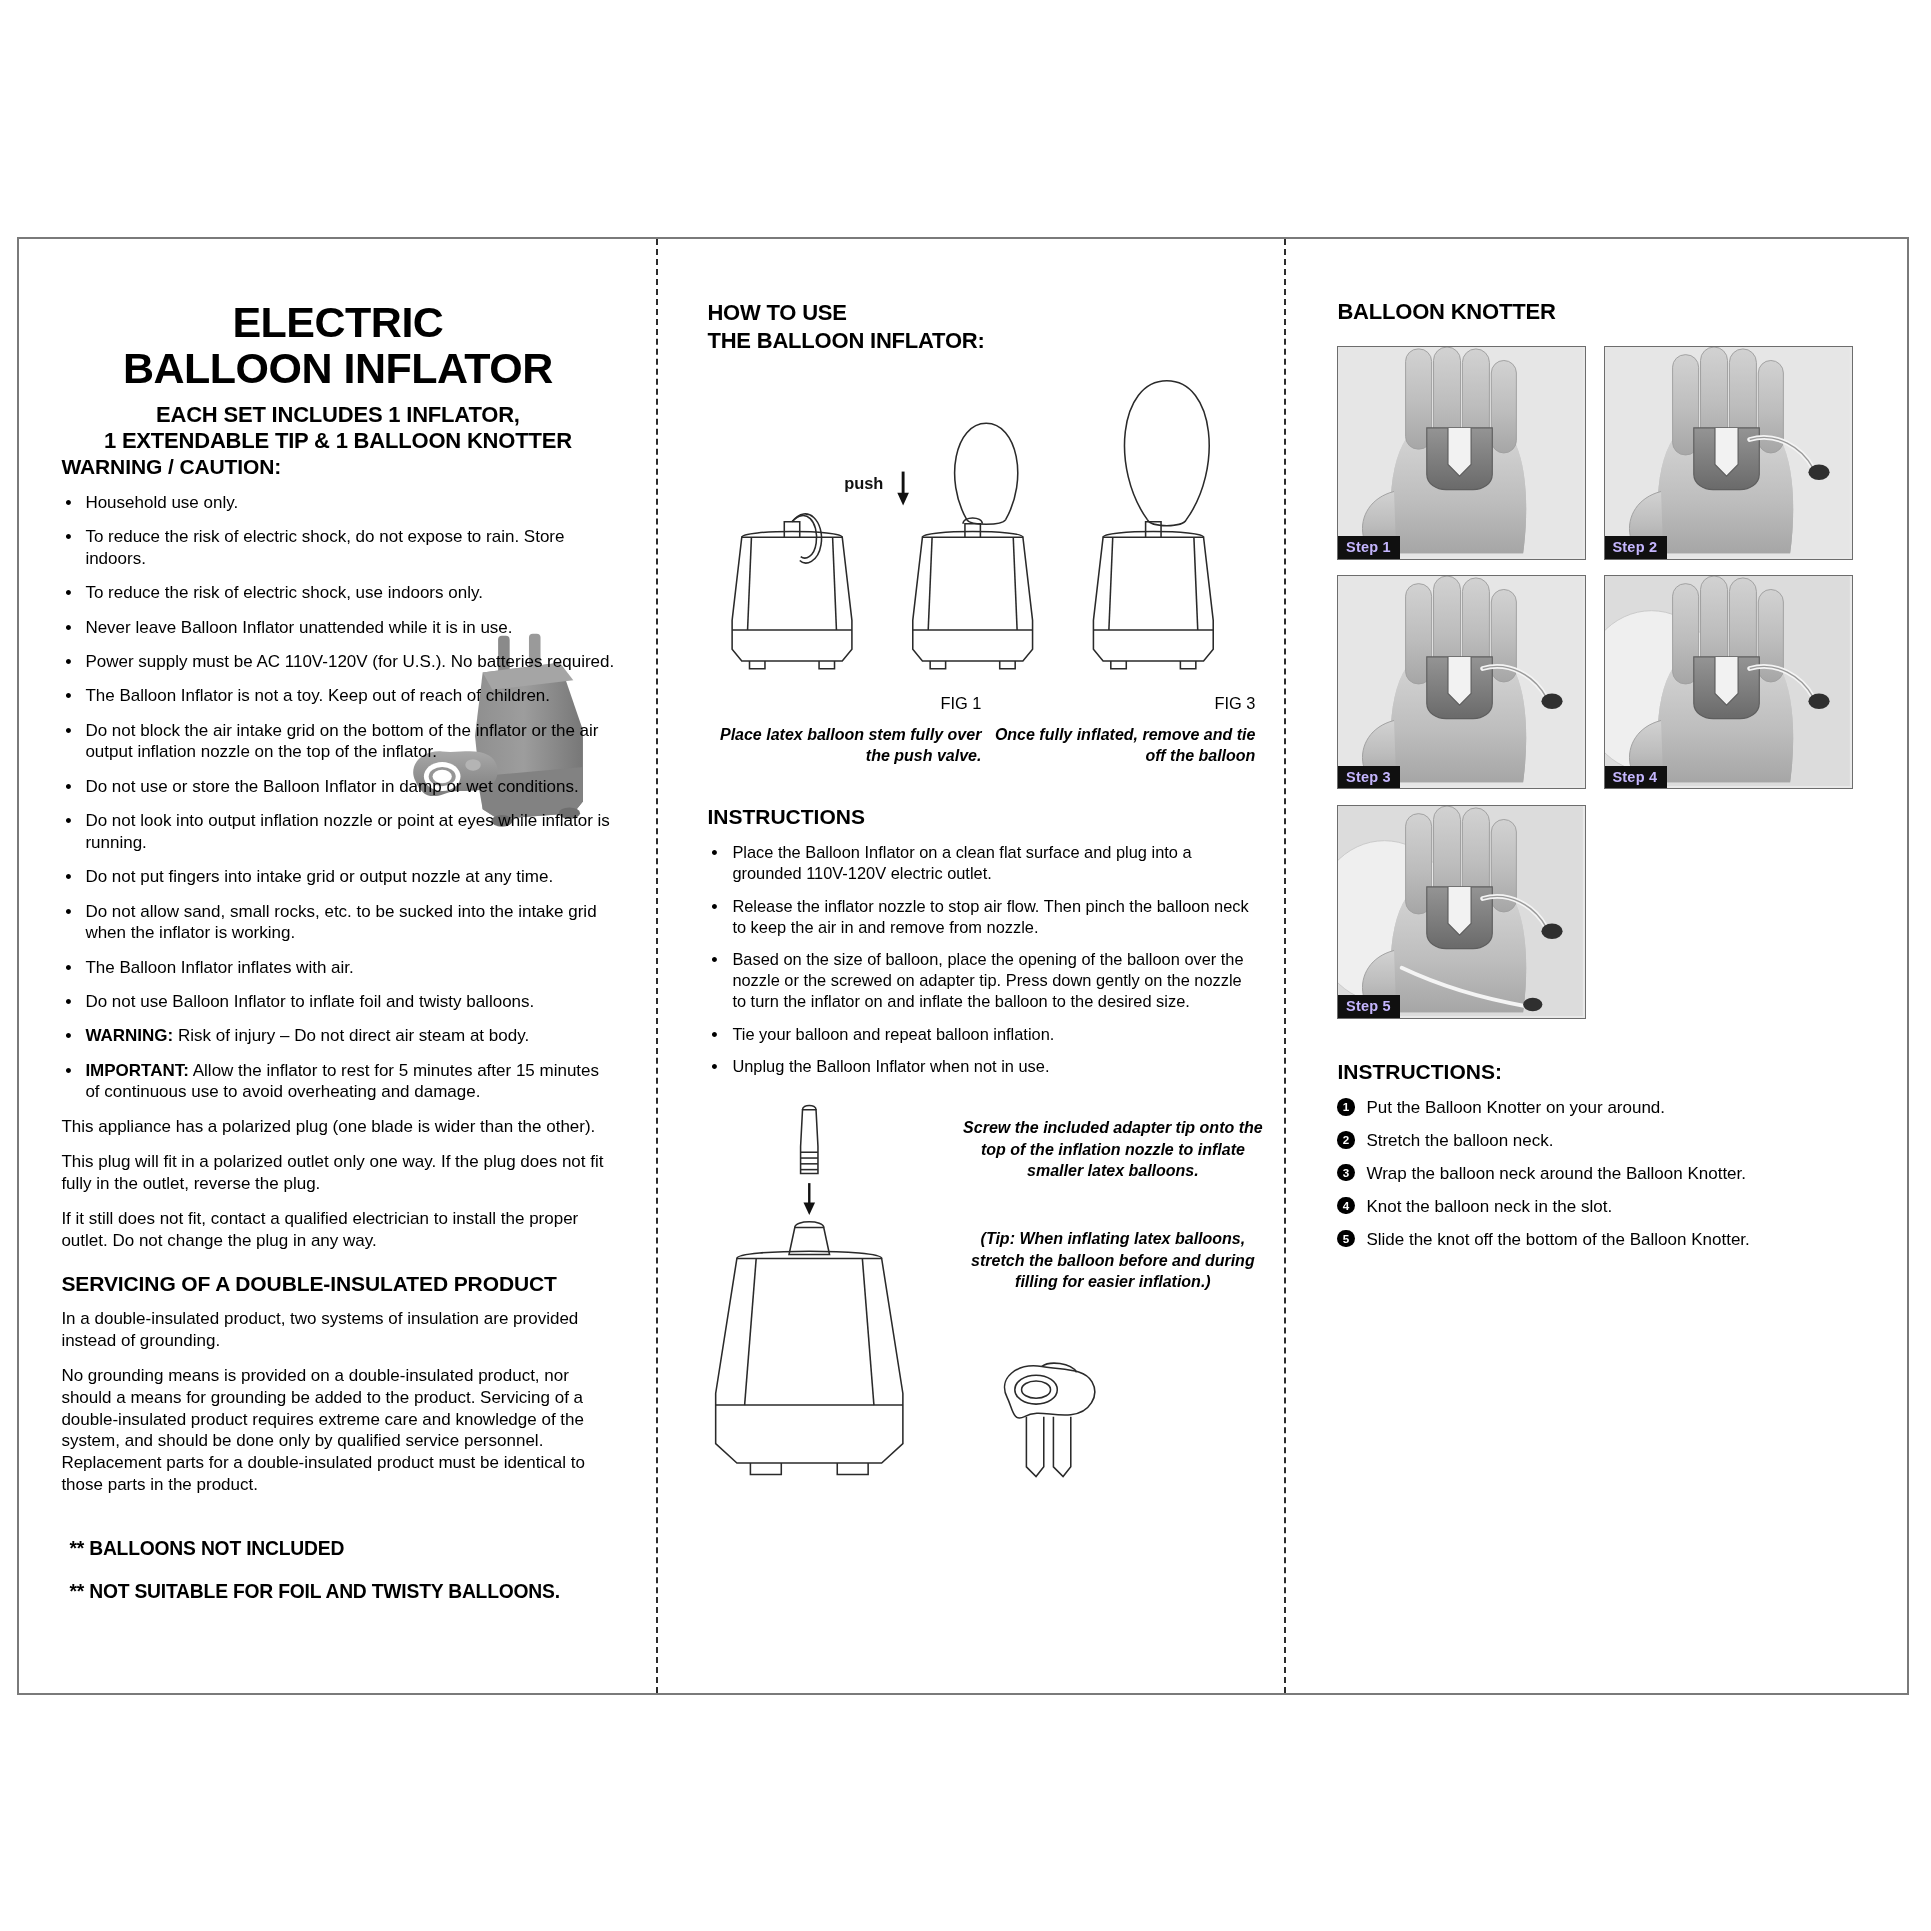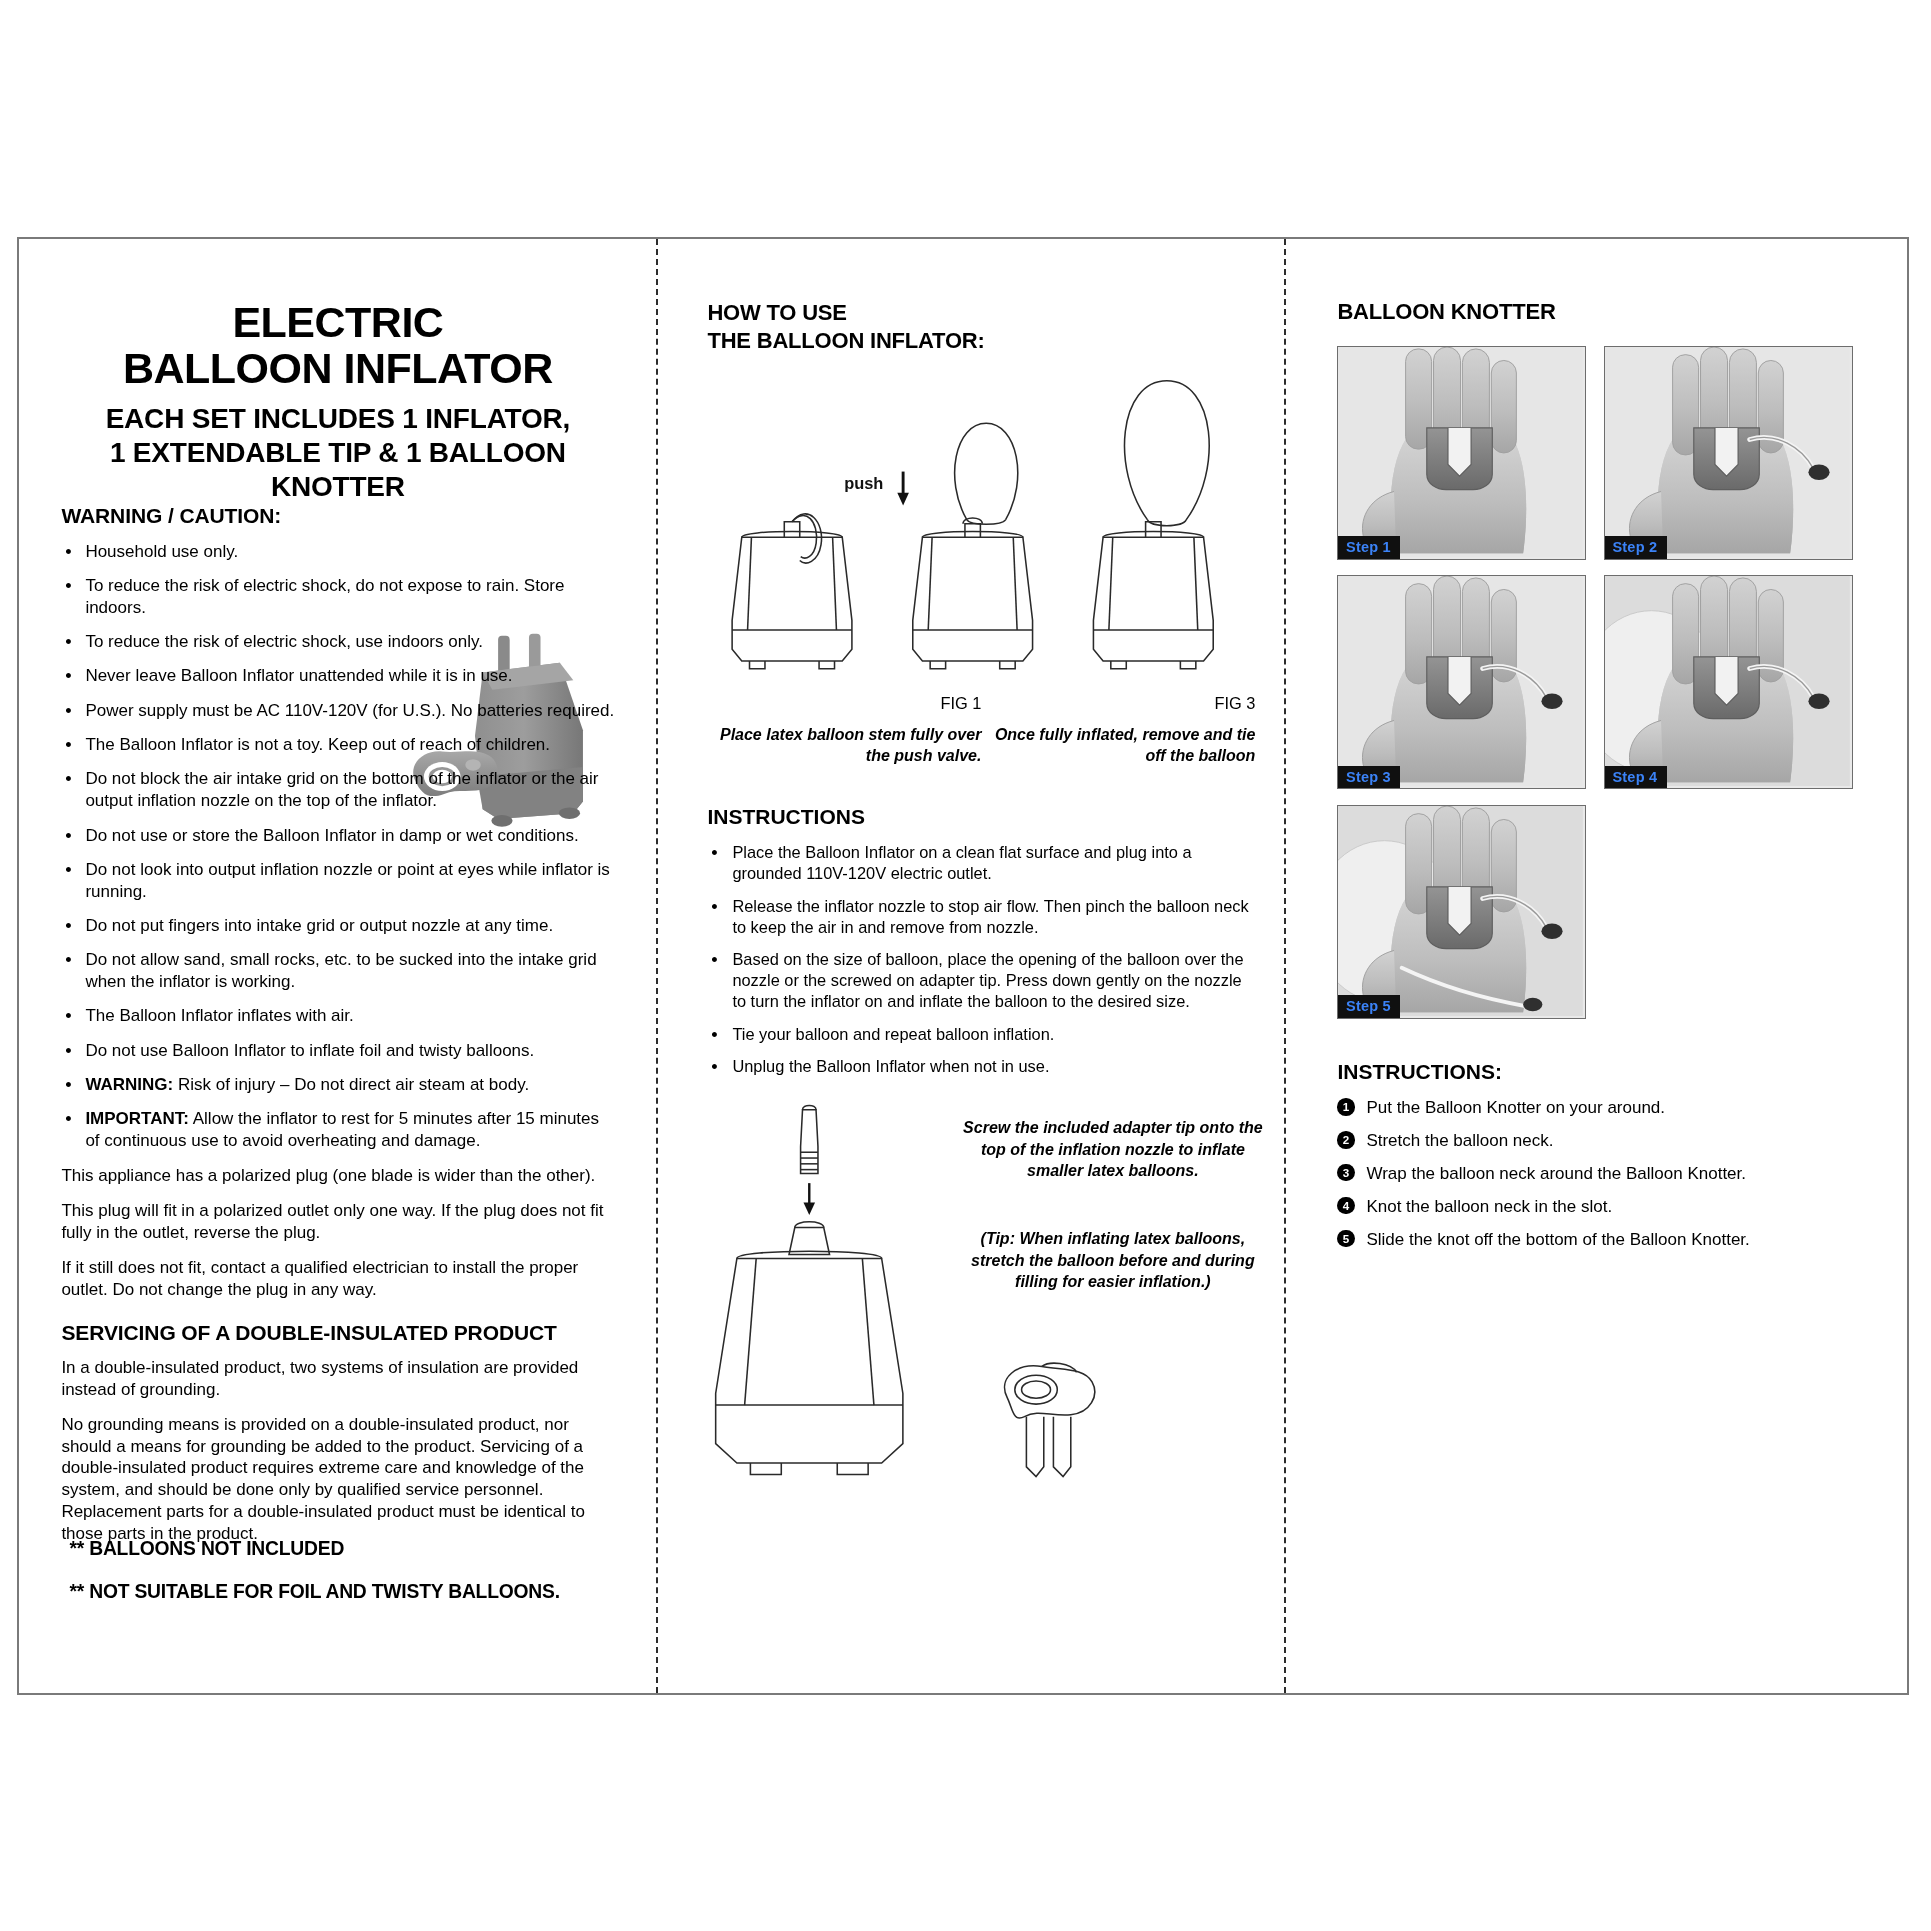--- a/index.html
+++ b/index.html
@@ -55,21 +55,21 @@
     font-weight: bold;
     font-size: 43px;
     line-height: 1.08;
     letter-spacing: -0.5px;
     margin: 0;
     padding-top: 21px;
   }
   .subtitle {
     text-align: center;
     font-weight: bold;
-    font-size: 28px;
+    font-size: 22px;
     line-height: 1.22;
     margin: 9.7px 0 0 0;
     letter-spacing: -0.2px;
   }
 
   h2.sec {
     font-size: 21px;
     font-weight: bold;
     margin: 0 0 12.6px 0;
     letter-spacing: -0.1px;
@@ -194,21 +194,21 @@
     border: 1.9px solid #6d6d6d;
     box-sizing: border-box;
     overflow: hidden;
     background: #e9e9e9;
   }
   .step-tag {
     position: absolute;
     left: 0;
     bottom: 0;
     background: #101010;
-    color: #3b82f6;
+    color: #c4b5fd;
     font-size: 14.5px;
     font-weight: bold;
     padding: 2.9px 9.7px 3.9px 7.7px;
     z-index: 6;
     letter-spacing: 0.2px;
   }
 
   h2.right-instr {
     font-size: 21px;
     font-weight: bold;

